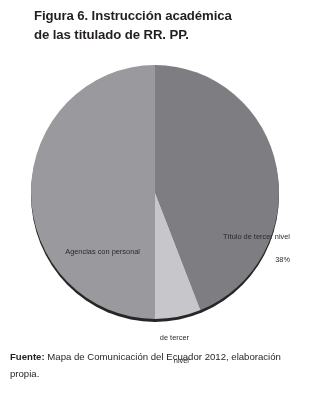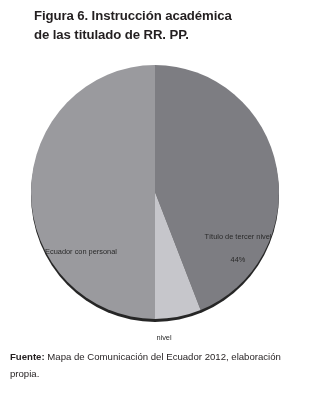--- a/index.html
+++ b/index.html
@@ -53,21 +53,21 @@
     width: 250px;
     height: 262px;
   }
 
   
   .slice-label {
     position: absolute;
     font-size: 7.4px;
     line-height: 1.52;
     color: #2a2a2a;
-    text-align: center;
+    text-align: right;
     white-space: pre-line;
   }
   .slice-label .lbl-name { display: block; }
   .slice-label .lbl-value { display: block; }
 
   .label-left {
     left: 22px;
     top: 180px;
     width: 118px;
   }
@@ -112,29 +112,30 @@
       <ellipse cx="125" cy="133" rx="124" ry="127" fill="#1a1a1a" opacity="0.95"></ellipse>
       <g>
         <path id="slice-0" d="M 125 130 L 125.00 3.00 A 124 127 0 0 1 170.65 248.08 Z" fill="#7d7d82"></path>
         <path id="slice-1" d="M 125 130 L 170.65 248.08 A 124 127 0 0 1 125.00 257.00 Z" fill="#c6c6cb"></path>
         <path id="slice-2" d="M 125 130 L 125.00 257.00 A 124 127 0 0 1 125.00 3.00 Z" fill="#9a9a9e"></path>
       </g>
     </svg>
   </div>
 
   <div class="slice-label label-left">
-    <span class="lbl-name">Ecuador con personal</span>
+    <span class="lbl-name">Agencias con personal</span>
   </div>
 
   <div class="slice-label label-right">
     <span class="lbl-name">Título de tercer nivel</span>
-    <span class="lbl-value">44%</span>
+    <span class="lbl-value">38%</span>
   </div>
 
   <div class="slice-label label-bottom">
+    <span class="lbl-name">de tercer</span>
     <span class="lbl-name">nivel</span>
     
   </div>
 
 </div>
 
 <div class="source-note">
   <span class="src-label">Fuente:</span><span> Mapa de Comunicación del Ecuador 2012, elaboración propia.</span>
 </div>
 

